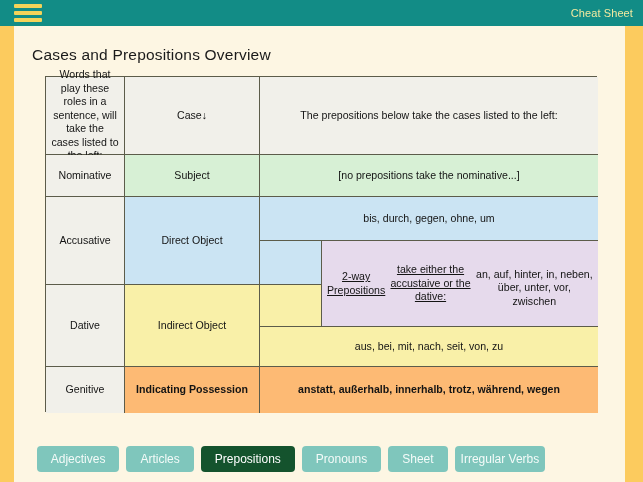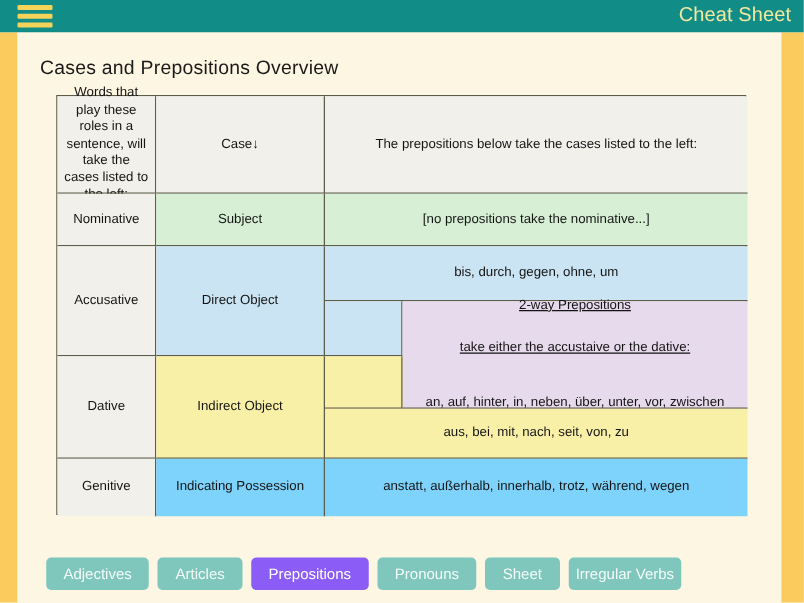--- a/index.html
+++ b/index.html
@@ -17,21 +17,21 @@
     display:flex;align-items:center;justify-content:space-between;
     box-sizing:border-box;padding:0 10px 0 14px;
   }
   #hamburger{
     width:28px;height:20px;display:flex;flex-direction:column;
     justify-content:space-between;cursor:pointer;padding:1px 0;
     box-sizing:border-box;
   }
   #hamburger span{display:block;height:4px;width:100%;background:#F5D359;border-radius:1px;}
   #cheat-sheet-label{
-    color:#F2E9A0;font-size:16px;letter-spacing:.1px;
+    color:#F2E9A0;font-size:11px;letter-spacing:.1px;
   }
   
   #edge-left{position:absolute;left:0;top:26px;width:14px;height:456px;background:#FCCB5E;}
   #edge-right{position:absolute;right:0;top:26px;width:18px;height:456px;background:#FCCB5E;}
   #page{
     position:absolute;left:14px;top:26px;width:611px;height:456px;
     background:#FDF6E3;
   }
   #page-title{
     position:absolute;left:18px;top:20px;
@@ -59,43 +59,43 @@
   }
   #grid .cell.lastcol{border-right:none;}
   #grid .cell.lastrow{border-bottom:none;}
 
   .c-head{background:#F1F0EA;}
   .c-caselabel{background:#F1F0EA;}
   .c-green{background:#D7F0D5;}
   .c-blue{background:#CBE4F3;}
   .c-yellow{background:#F9F0A8;}
   .c-purple{background:#E6DAEC;}
-  .c-peach{background:#7dd3fc;}
+  .c-peach{background:#fdba74;font-weight:bold;}
 
   .hdr-multiline{font-size:10.4px;line-height:1.34;}
   .twoway-title{text-decoration:underline;}
   .twoway-sub{text-decoration:underline;}
   .twoway-body{margin-top:9px;}
-  .c-twoway{flex-direction:column;justify-content:center;font-size:10.5px;line-height:1.35;gap:21px;}
+  .c-twoway{flex-direction:row;justify-content:center;font-size:10.5px;line-height:1.35;}
 
   
   #tabbar{
     position:absolute;left:0;top:410px;width:554px;height:46px;
     display:flex;align-items:center;justify-content:center;gap:7px;
   }
   .tab{
     height:26px;line-height:26px;
     background:#7FC6BC;color:#F4FBF9;
     border-radius:4px;
     font-size:12px;
     padding:0 14px;
     cursor:pointer;white-space:nowrap;
     text-align:center;
   }
-  .tab.active{background:#8b5cf6;color:#ffffff;}
+  .tab.active{background:#14532d;color:#ffffff;}
   .tab.tight{padding:0 6px;}
 </style>
 </head>
 <body>
 
 <div id="appbar">
   <div id="hamburger">
     <span></span>
     <span></span>
     <span></span>

